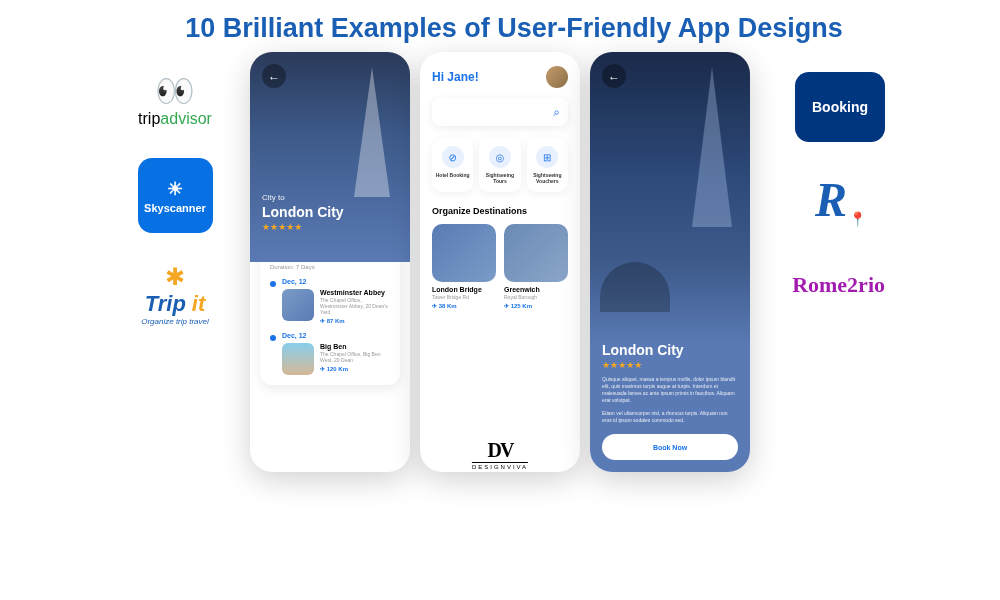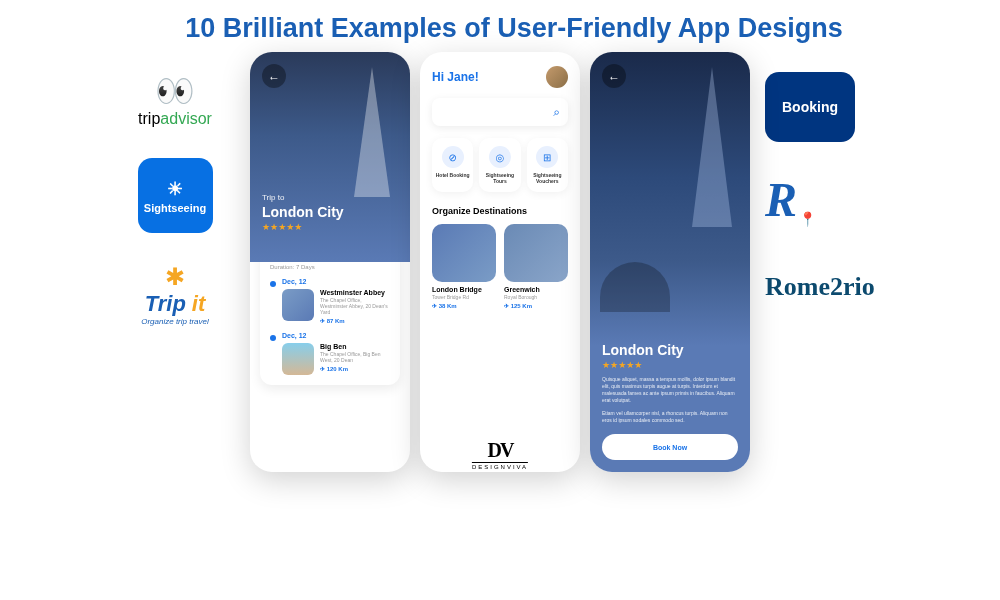--- a/index.html
+++ b/index.html
@@ -3,21 +3,21 @@
   <meta charset="utf-8">
   <style>
     * { margin: 0; padding: 0; box-sizing: border-box; }
     body { font-family: -apple-system, BlinkMacSystemFont, 'Segoe UI', sans-serif; background: #fff; width: 1000px; height: 600px; overflow: hidden; }
     
     .title { text-align: center; font-size: 27px; font-weight: 700; color: #1a5fb4; padding: 12px 0 8px; line-height: 1.2; margin-left: 28px; }
     
     .content { display: flex; align-items: flex-start; justify-content: center; gap: 15px; padding: 0 20px; }
     
     .brand-col { display: flex; flex-direction: column; gap: 30px; width: 120px; padding-top: 20px; }
-    .brand-col.right { align-items: flex-start; }
+    .brand-col.right { align-items: flex-end; }
     
     .brand { display: flex; flex-direction: column; align-items: center; font-size: 10px; }
     .brand-logo { width: 75px; height: 75px; border-radius: 14px; display: flex; align-items: center; justify-content: center; }
     
     .tripadvisor-text { font-size: 16px; font-weight: 400; }
     .tripadvisor-text .t1 { color: #000; }
     .tripadvisor-text .t2 { color: #34a853; text-align: right; }
     .owl { font-size: 32px; }
     
     .skyscanner { background: #0770e3; color: #fff; font-size: 11px; font-weight: 600; }
@@ -27,21 +27,21 @@
     .tripit-logo .tl2 { color: #f5a623; margin-left: 6px; }
     .tripit-tag { font-size: 8px; color: #1a5fb4; font-style: italic; }
     .tripit-burst { color: #f5a623; font-size: 24px; }
     
     .booking { background: #003580; color: #fff; font-size: 14px; font-weight: 700; width: 90px; height: 70px; }
     
     .r-logo { width: 70px; height: 70px; position: relative; }
     .r-shape { font-family: 'Brush Script MT', cursive; font-size: 48px; font-weight: 700; color: #1a5fb4; font-style: italic; }
     .r-pin { position: absolute; bottom: 15px; right: 18px; color: #f5a623; font-size: 14px; }
     
-    .rome2rio { font-family: 'Brush Script MT', cursive; font-size: 26px; font-weight: 700; color: #0c4a6e; }
+    .rome2rio { font-family: 'Brush Script MT', cursive; font-size: 22px; font-weight: 700; color: #a21caf; }
     
     .phones { display: flex; gap: 10px; }
     .phone { width: 160px; height: 420px; border-radius: 22px; background: #fff; box-shadow: 0 8px 30px rgba(0,0,0,0.18); overflow: hidden; position: relative; }
     
     
     .p1-hero { height: 210px; background: linear-gradient(180deg, #2a3a5a 0%, #3d5a8a 40%, #5a7ab5 100%); position: relative; padding: 12px; color: #fff; }
     .back-btn { width: 24px; height: 24px; border-radius: 50%; background: rgba(0,0,0,0.35); display: flex; align-items: center; justify-content: center; font-size: 12px; color: #fff; }
     .shard { position: absolute; right: 20px; top: 15px; width: 0; height: 0; border-left: 18px solid transparent; border-right: 18px solid transparent; border-bottom: 130px solid rgba(255,255,255,0.35); }
     .p1-trip { font-size: 8px; margin-top: 105px; opacity: 0.9; }
     .p1-city { font-size: 14px; font-weight: 700; margin-top: 2px; }
@@ -111,38 +111,38 @@
 
     <div class="brand-col">
       <div class="brand">
         <div class="owl">👀</div>
         <div class="tripadvisor-text"><span class="t1">trip</span><span class="t2">advisor</span></div>
       </div>
       <div class="brand">
         <div class="brand-logo skyscanner">
           <div style="text-align:center">
             <div class="sky-icon">☀</div>
-            <div>Sightseeing</div>
+            <div>Skyscanner</div>
           </div>
         </div>
       </div>
       <div class="brand">
         <div class="tripit-burst">✱</div>
         <div class="tripit-logo"><span class="tl1">Trip</span><span class="tl2">it</span></div>
         <div class="tripit-tag">Organize trip travel</div>
       </div>
     </div>
 
     <div class="phones">
 
       <div class="phone">
         <div class="p1-hero">
           <div class="back-btn">←</div>
           <div class="shard"></div>
-          <div class="p1-trip">Trip to</div>
+          <div class="p1-trip">City to</div>
           <div class="p1-city">London City</div>
           <div class="stars">★★★★★</div>
         </div>
         <div class="p1-card">
           <div class="p1-card-title">Tour Details</div>
           <div class="p1-card-sub">Duration: 7 Days</div>
           <div class="tour-item">
             <div class="tour-date-dot"></div>
             <div class="tour-col">
               <div class="tour-date">Dec, 12</div>

